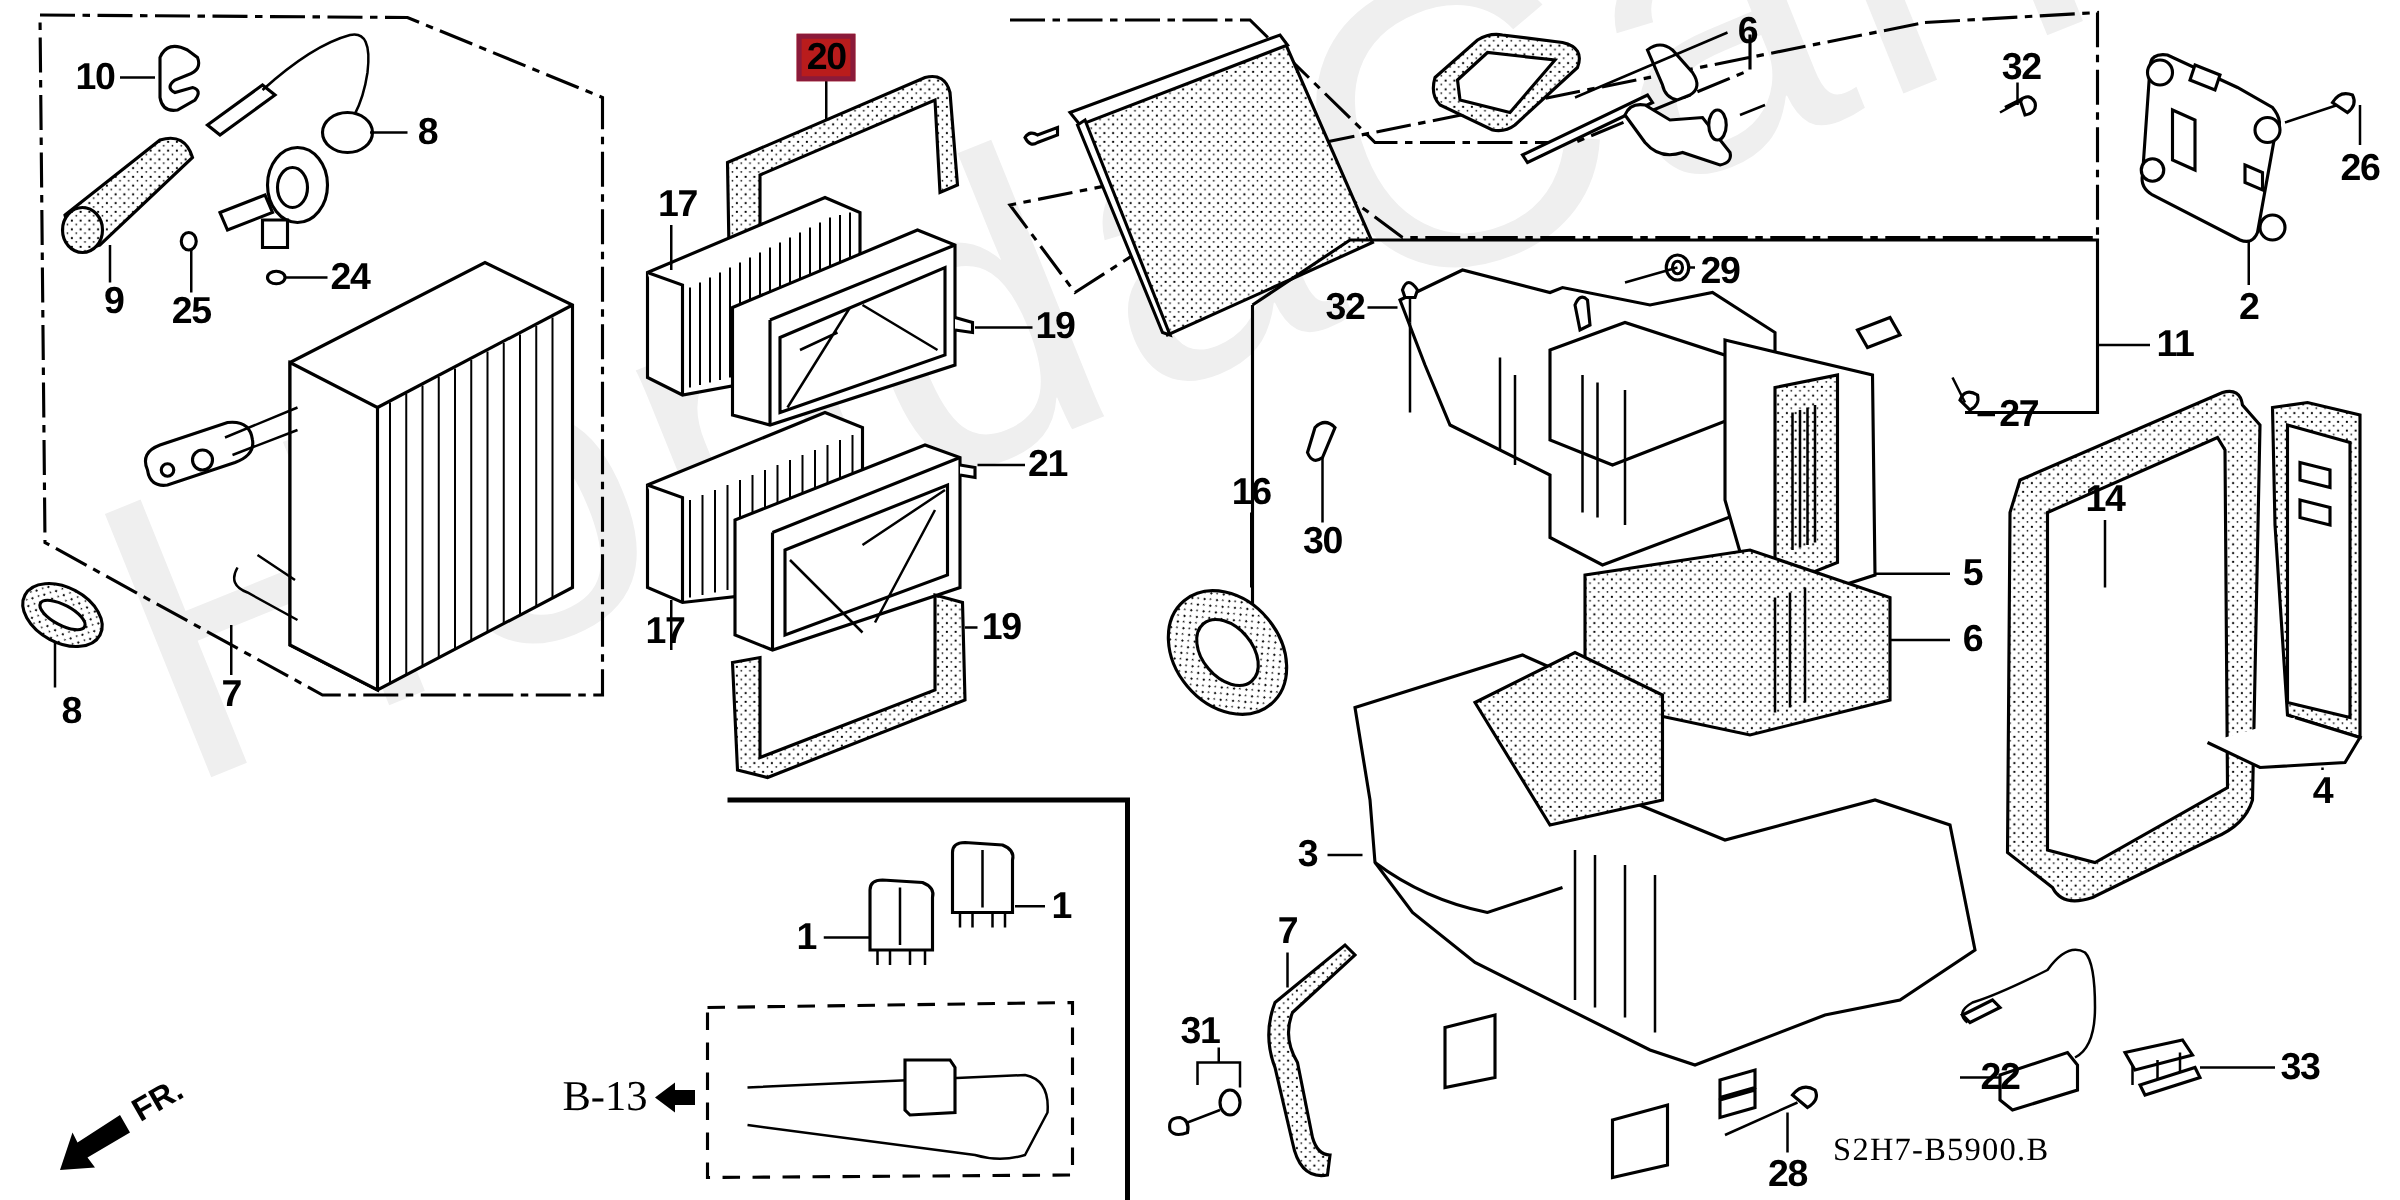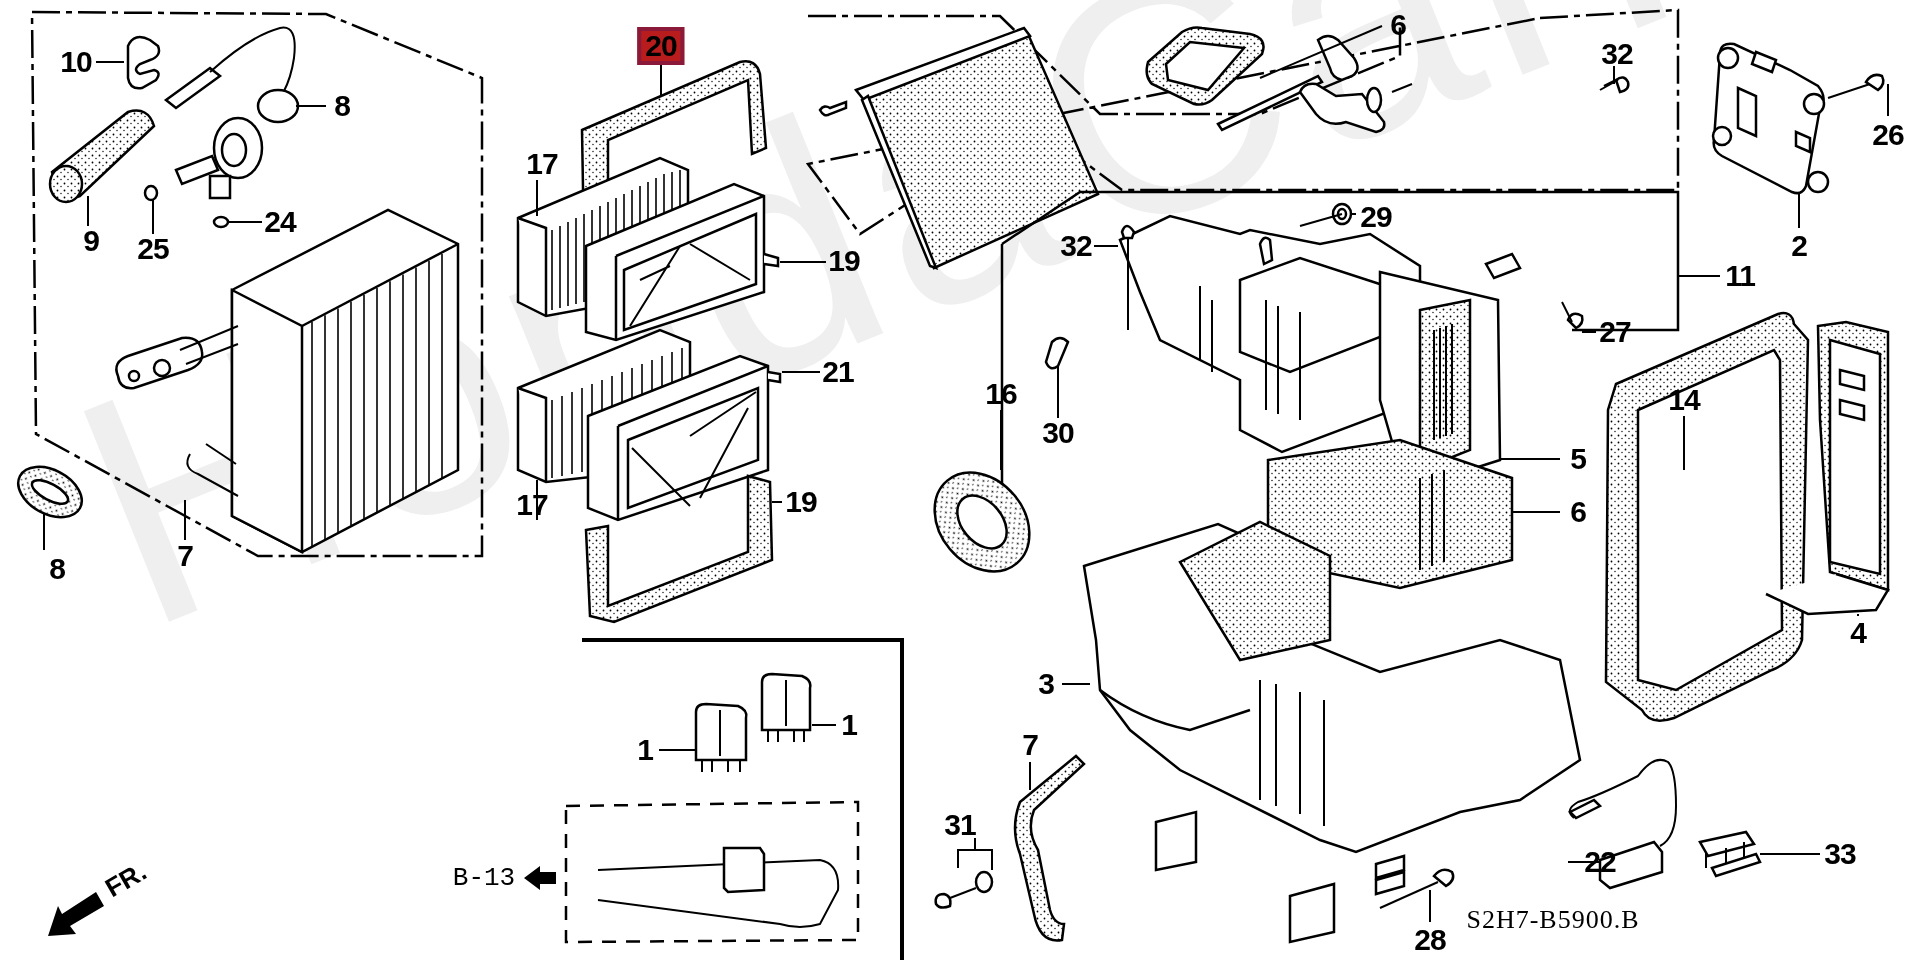--- a/index.html
+++ b/index.html
@@ -1,20 +1,20 @@
 <!DOCTYPE html>
 <html><head>
 <meta charset="utf-8">
 <style>
   html,body{margin:0;padding:0;background:#ffffff;}
   body{width:1920px;height:960px;position:relative;overflow:hidden;font-family:"Liberation Sans",sans-serif;color:#000;}
   #stage{position:absolute;left:0;top:0;width:1920px;height:960px;}
   .lbl{position:absolute;font-family:"Liberation Sans",sans-serif;font-weight:bold;font-size:30px;line-height:30px;letter-spacing:-1px;color:#000;cursor:pointer;white-space:nowrap;transform:translate(-50%,-50%);}
   .lbl.hl{border:4px solid #8b1a3a;padding:2px 4px;line-height:26px;background:#b91c1c;}
-  .ref{position:absolute;font-family:Liberation Mono, monospace;font-size:26px;color:#000;white-space:nowrap;transform:translate(-50%,-50%);}
+  .ref{position:absolute;font-family:Liberation Serif, serif;font-size:34px;color:#000;white-space:nowrap;transform:translate(-50%,-50%);}
   .code{position:absolute;font-family:"Liberation Serif",serif;font-size:26px;color:#000;white-space:nowrap;transform:translate(-50%,-50%);letter-spacing:1px;}
   .fr{position:absolute;font-family:"Liberation Sans",sans-serif;font-weight:bold;font-size:26px;color:#000;transform:translate(-50%,-50%) rotate(-30deg);}
   .wm{position:absolute;left:30px;top:350px;font-family:"Liberation Sans",sans-serif;font-size:330px;color:#efefef;transform:rotate(-22deg);transform-origin:0 0;white-space:nowrap;pointer-events:none;letter-spacing:10px;}
   svg{position:absolute;left:0;top:0;}
   .part{fill:#fff;stroke:#000;stroke-width:2.5;}
   .foam{fill:url(#dots);stroke:#000;stroke-width:2.5;}
   .ln{fill:none;stroke:#000;stroke-width:2;}
   .dash{fill:none;stroke:#000;stroke-width:2.5;stroke-dasharray:28 6 6 6;}
   .dash2{fill:none;stroke:#000;stroke-width:2.5;stroke-dasharray:14 10;}
   .fin{fill:none;stroke:#000;stroke-width:1.6;}

